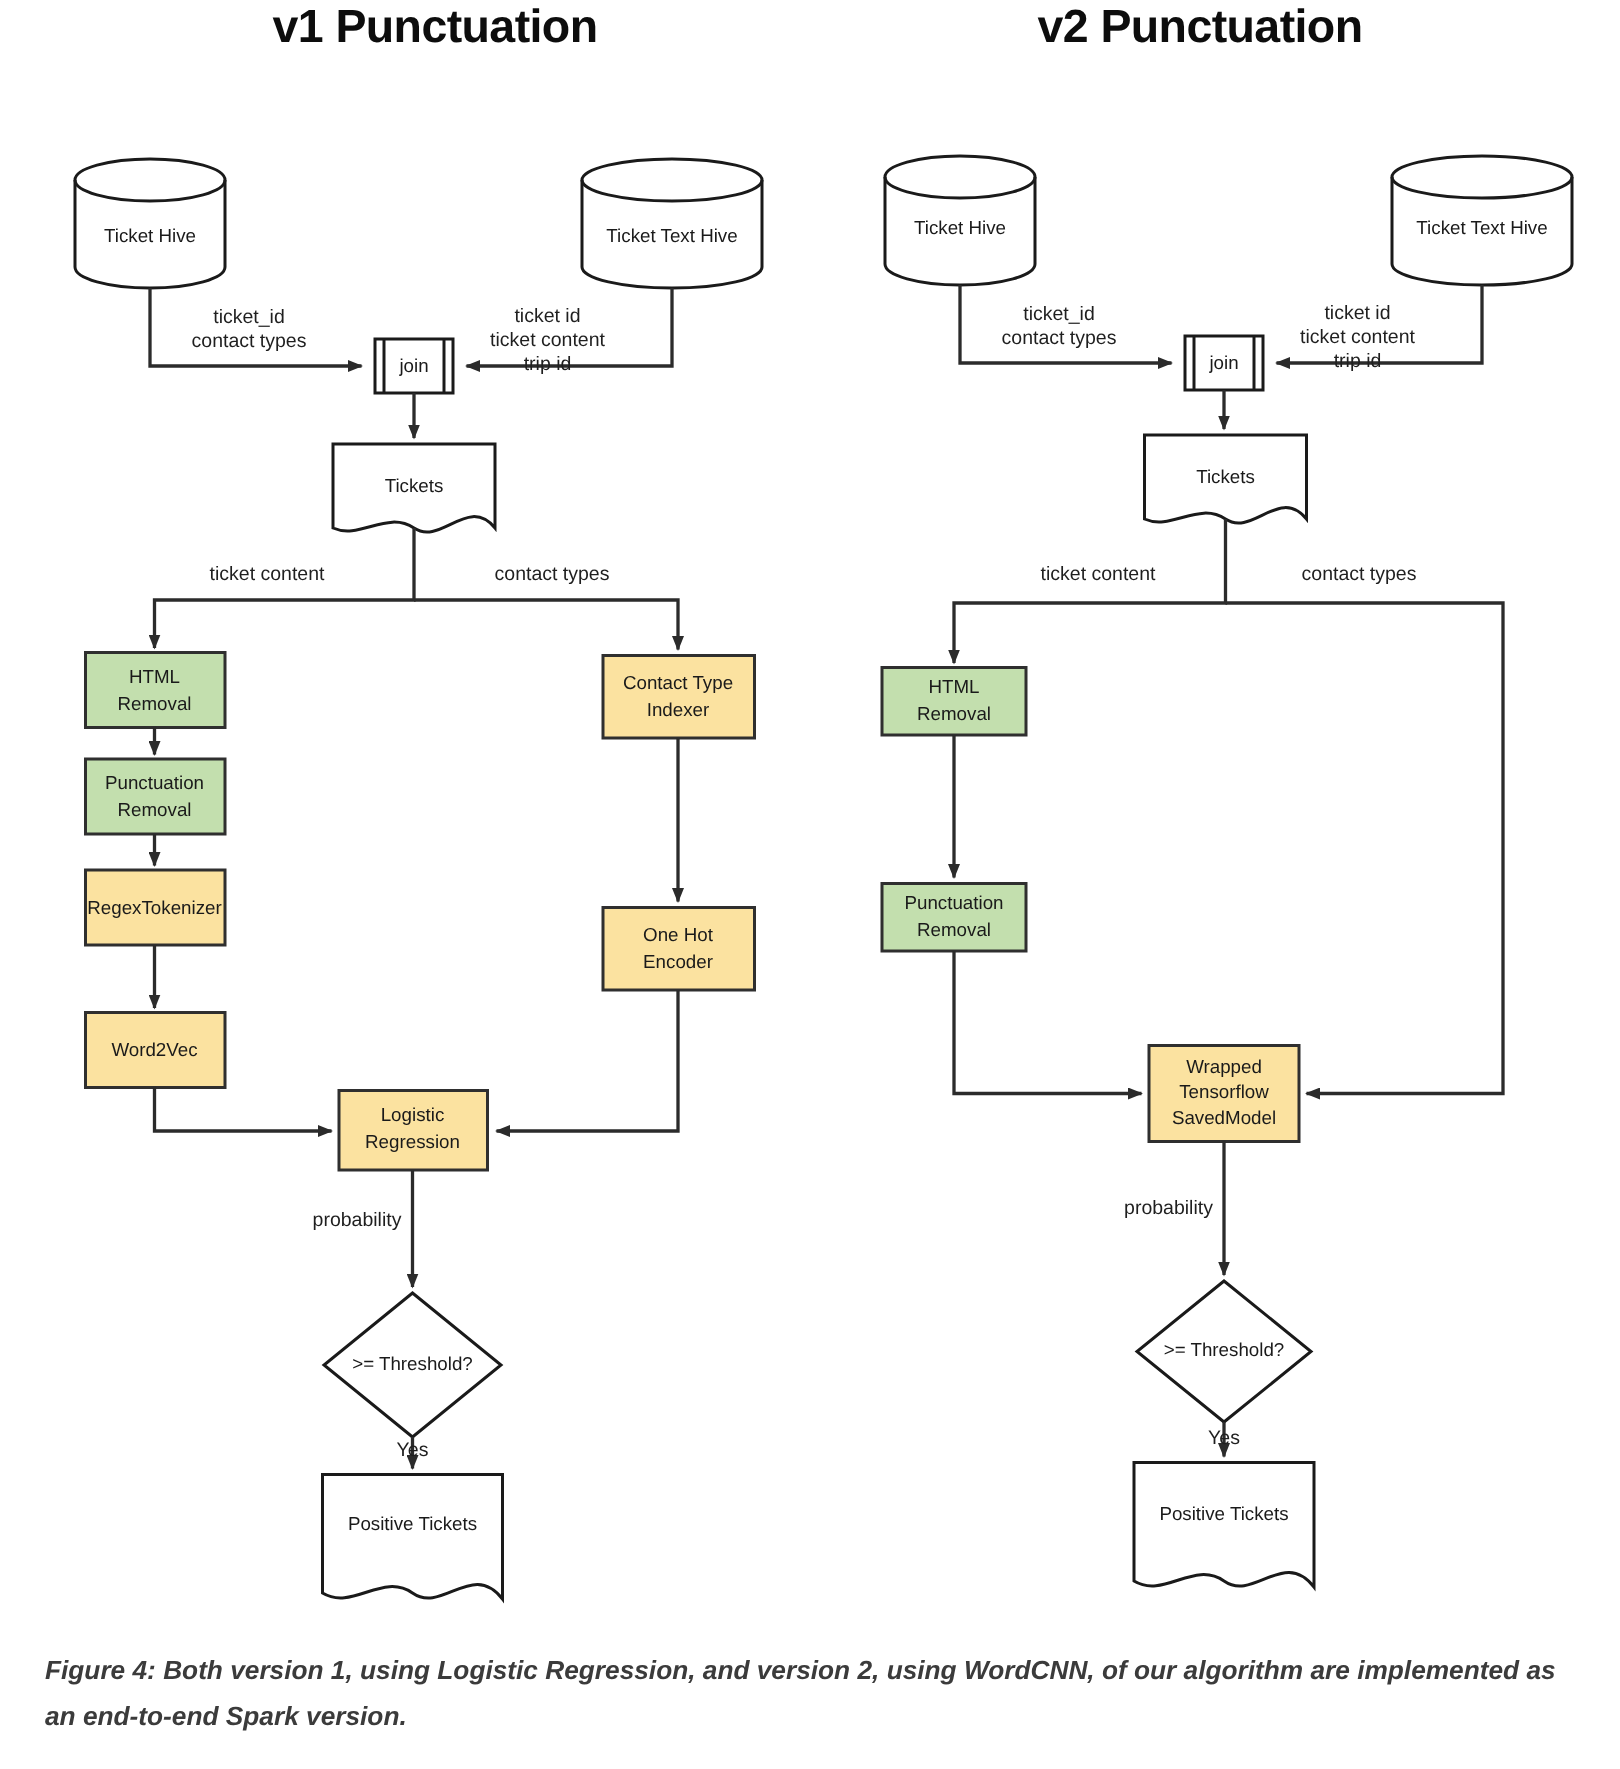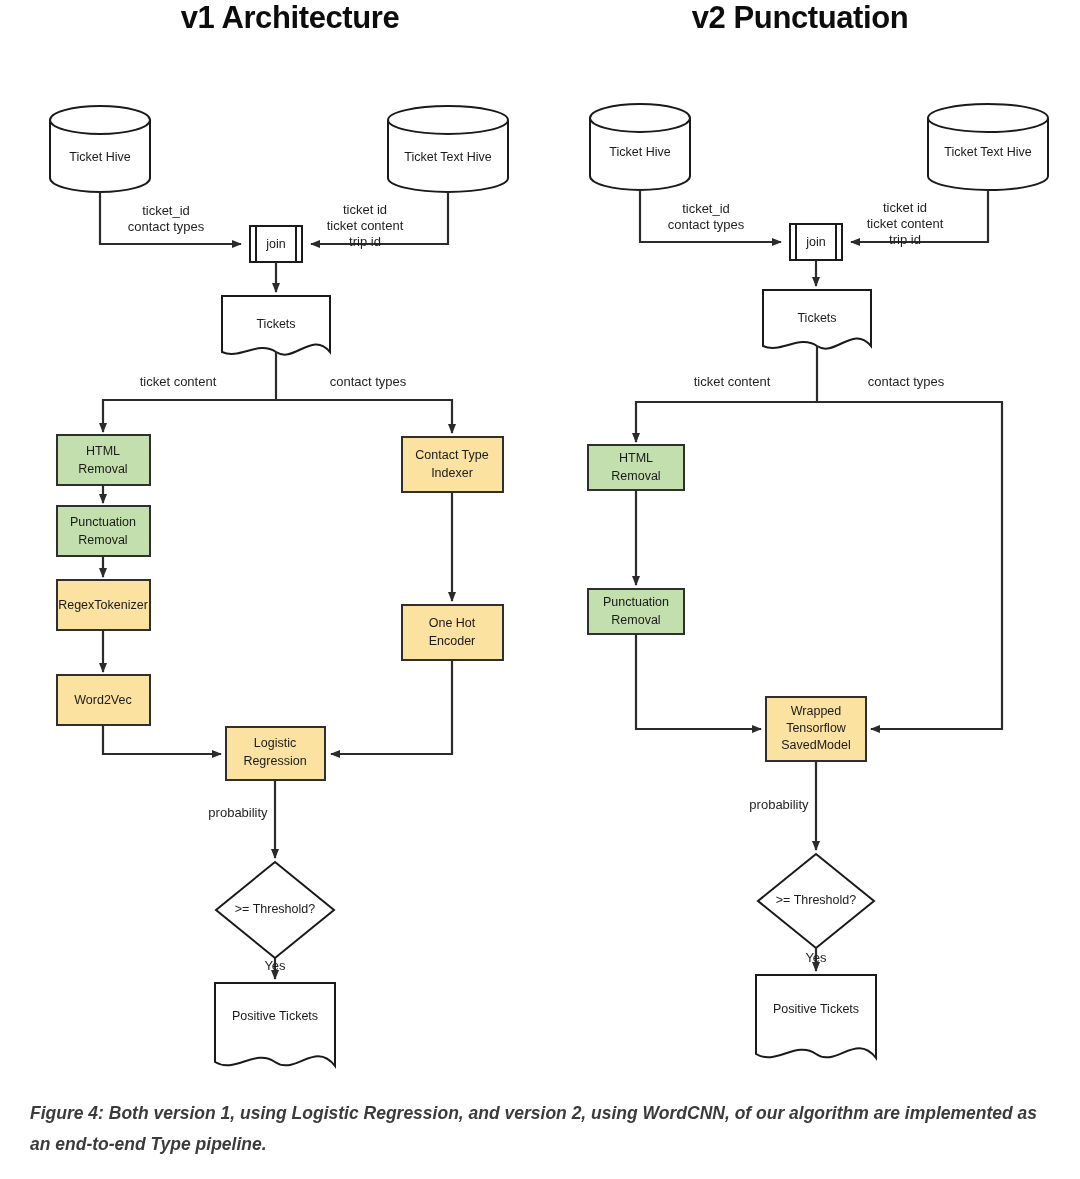--- a/index.html
+++ b/index.html
@@ -61,21 +61,21 @@
     line-height: 31px;
     color: #3b3b3b;
     font-family: "Liberation Sans", sans-serif;
   }
 </style>
 </head>
 <body>
 
 <div class="page">
 
-  <div class="title" id="title-v1">v1 Architecture</div>
+  <div class="title" id="title-v1">v1 Punctuation</div>
   <div class="title" id="title-v2">v2 Punctuation</div>
 
   <svg class="diagram" viewBox="0 0 1080 1090">
     <defs>
       <marker id="arrow" markerWidth="10" markerHeight="8" refX="9" refY="4" orient="auto" markerUnits="userSpaceOnUse">
         <path d="M0,0 L10,4 L0,8 z" fill="#2b2b2b"></path>
       </marker>
     </defs>
 
     <g>
@@ -259,15 +259,15 @@
       <path class="conn" d="M816,948 L816,971" marker-end="url(#arrow)"></path>
       <text class="edge-label" x="816" y="959">Yes</text>
 
       <g>
         <path class="shape-fill-none" d="M756,975 L876,975 L876,1058 C856,1032 836,1068 816,1054 C796,1040 776,1066 756,1054 Z"></path>
         <text class="node-label-sm" x="816" y="1010">Positive Tickets</text>
       </g>
     </g>
   </svg>
 
-  <div class="caption">Figure 4: Both version 1, using Logistic Regression, and version 2, using WordCNN, of our algorithm are implemented as an end-to-end Type pipeline.</div>
+  <div class="caption">Figure 4: Both version 1, using Logistic Regression, and version 2, using WordCNN, of our algorithm are implemented as an end-to-end Spark version.</div>
 
 </div>
 
 </body></html>

